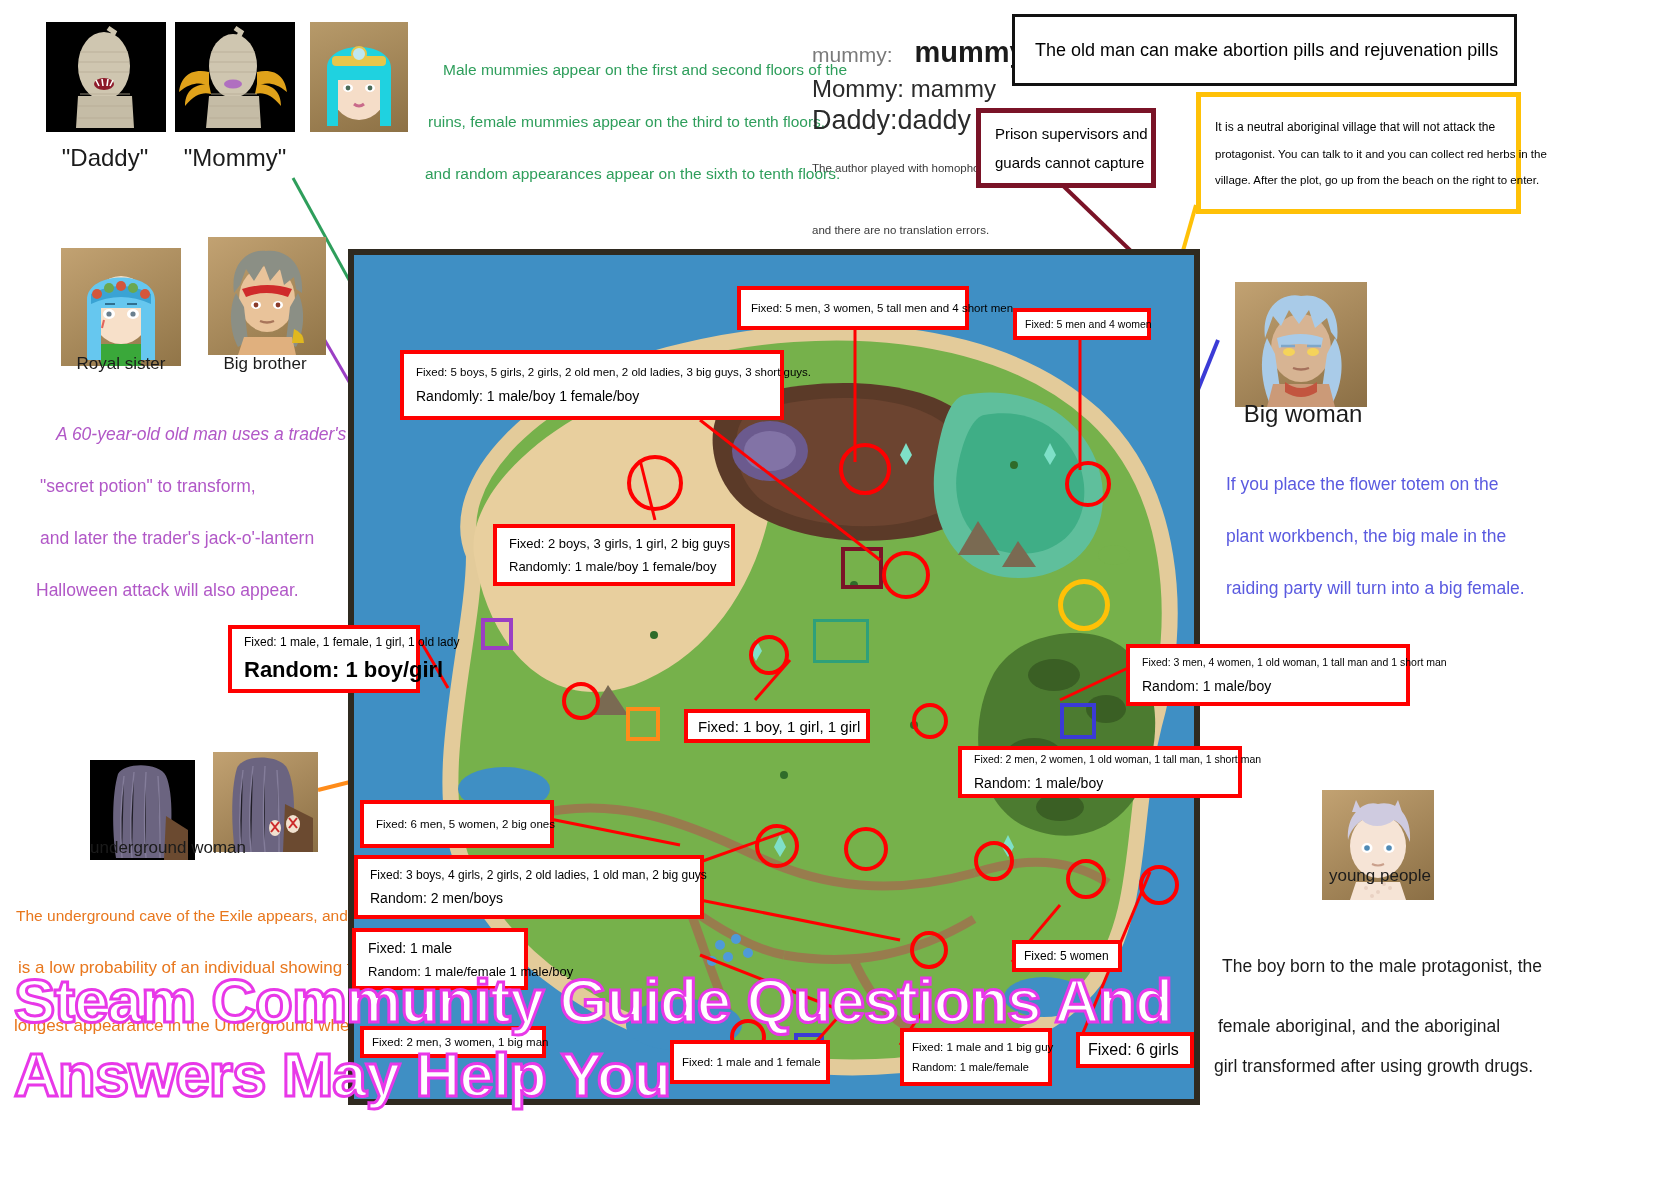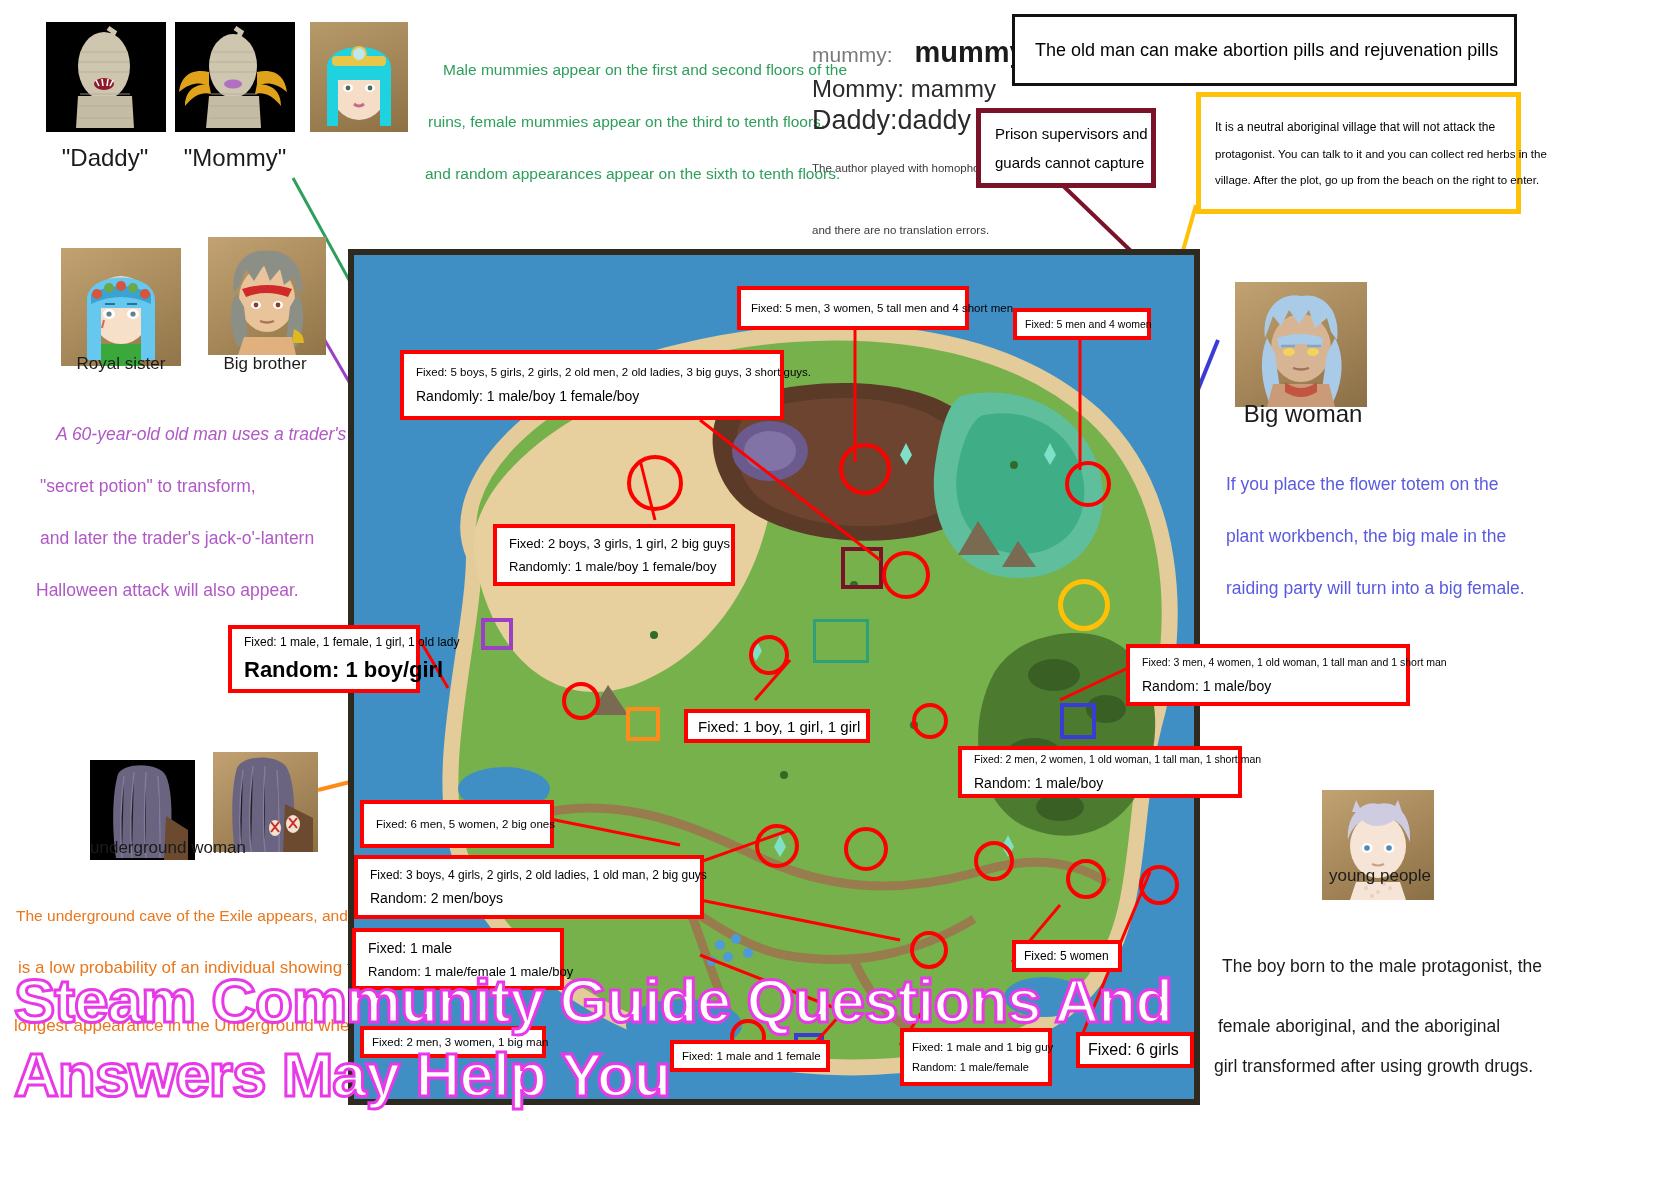--- a/index.html
+++ b/index.html
@@ -460,34 +460,34 @@
 
 <div class="callout box-red" style="left:360px; top:800px; width:194px; height:48px; padding:0 12px;">
   <div class="l" style="font-size:11.5px;">Fixed: 6 men, 5 women, 2 big ones</div>
 </div>
 
 <div class="callout box-red" style="left:354px; top:855px; width:350px; height:64px; padding:0 12px;">
   <div class="l" style="font-size:12px; margin-bottom:8px;">Fixed: 3 boys, 4 girls, 2 girls, 2 old ladies, 1 old man, 2 big guys</div>
   <div class="l" style="font-size:14px;">Random: 2 men/boys</div>
 </div>
 
-<div class="callout box-red" style="left:352px; top:928px; width:212px; height:62px; padding:0 12px;">
+<div class="callout box-red" style="left:352px; top:928px; width:176px; height:62px; padding:0 12px;">
   <div class="l" style="font-size:14px; margin-bottom:8px;">Fixed: 1 male</div>
   <div class="l" style="font-size:13px;">Random: 1 male/female 1 male/boy</div>
 </div>
 
 <div class="callout box-red" style="left:1012px; top:940px; width:110px; height:32px; padding:0 8px;">
   <div class="l" style="font-size:12px;">Fixed: 5 women</div>
 </div>
 
 <div class="callout box-red" style="left:360px; top:1026px; width:186px; height:32px; padding:0 8px;">
   <div class="l" style="font-size:11.5px;">Fixed: 2 men, 3 women, 1 big man</div>
 </div>
 
-<div class="callout box-red" style="left:670px; top:1040px; width:160px; height:32px; padding:0 8px;">
+<div class="callout box-red" style="left:670px; top:1040px; width:160px; height:44px; padding:0 8px;">
   <div class="l" style="font-size:11.5px;">Fixed: 1 male and 1 female</div>
 </div>
 
 <div class="callout box-red" style="left:900px; top:1028px; width:152px; height:58px; padding:0 8px;">
   <div class="l" style="font-size:11.5px; margin-bottom:8px;">Fixed: 1 male and 1 big guy</div>
   <div class="l" style="font-size:11px;">Random: 1 male/female</div>
 </div>
 
 <div class="callout box-red" style="left:1076px; top:1032px; width:118px; height:36px; padding:0 8px;">
   <div class="l" style="font-size:16px;">Fixed: 6 girls</div>

